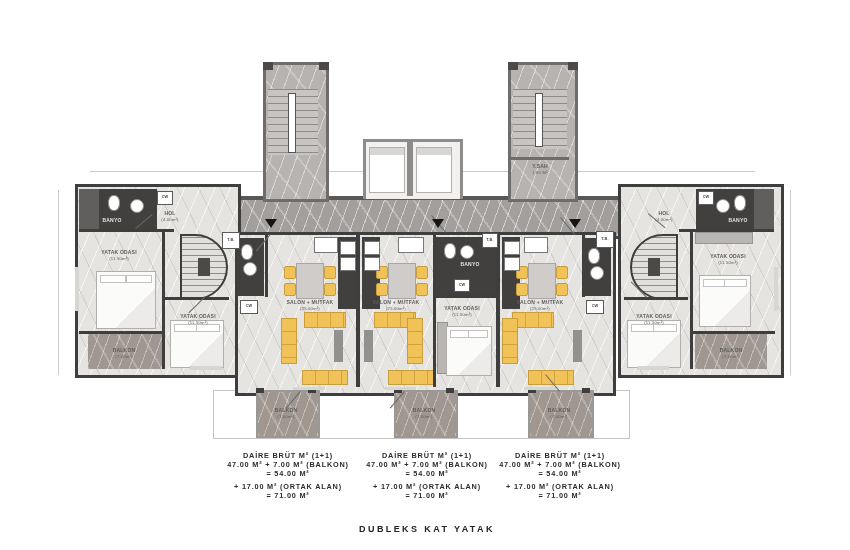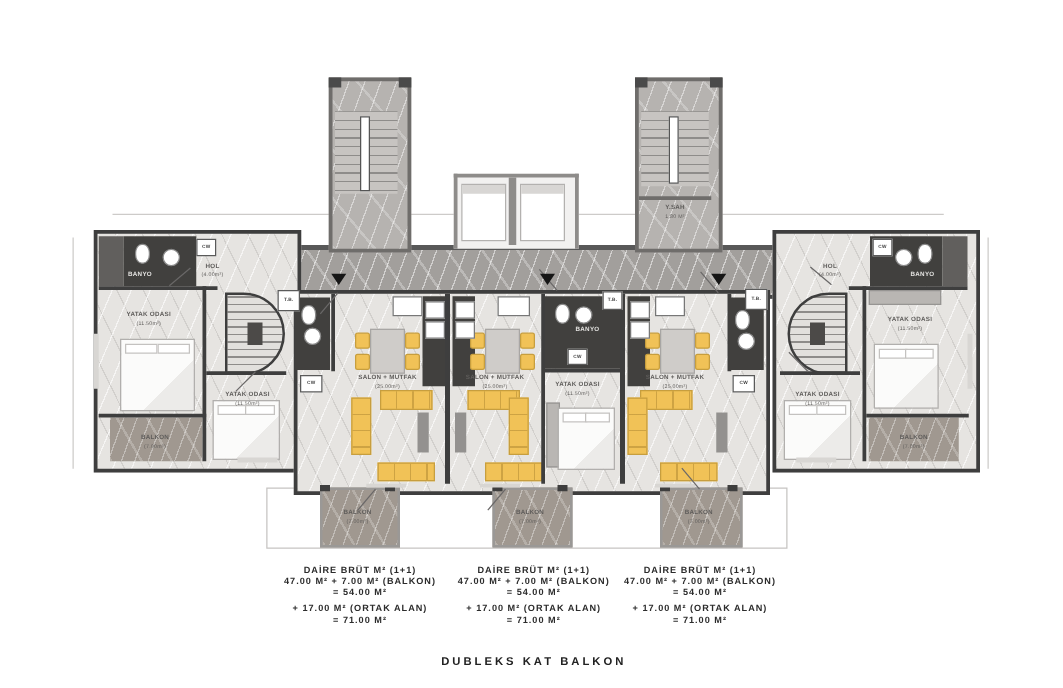--- a/index.html
+++ b/index.html
@@ -308,15 +308,15 @@
     <div>= 71.00 M²</div>
   </div>
   <div class="leg" style="left:465px;top:452px">
     <div>DAİRE BRÜT M² (1+1)</div>
     <div>47.00 M² + 7.00 M² (BALKON)</div>
     <div>= 54.00 M²</div>
     <div class="gap">+ 17.00 M² (ORTAK ALAN)</div>
     <div>= 71.00 M²</div>
   </div>
 
-  <div class="title">DUBLEKS KAT BALKON</div>
+  <div class="title">DUBLEKS KAT YATAK</div>
 
 </div>
 
 </body></html>

